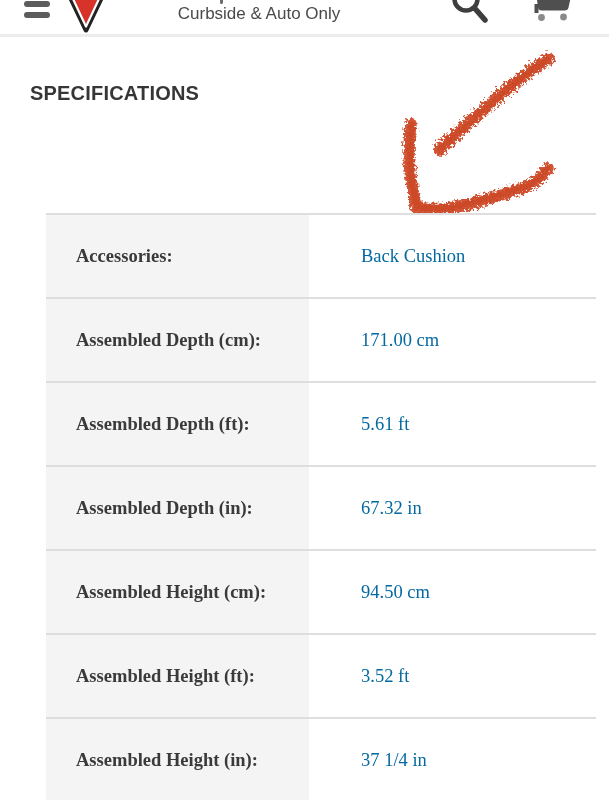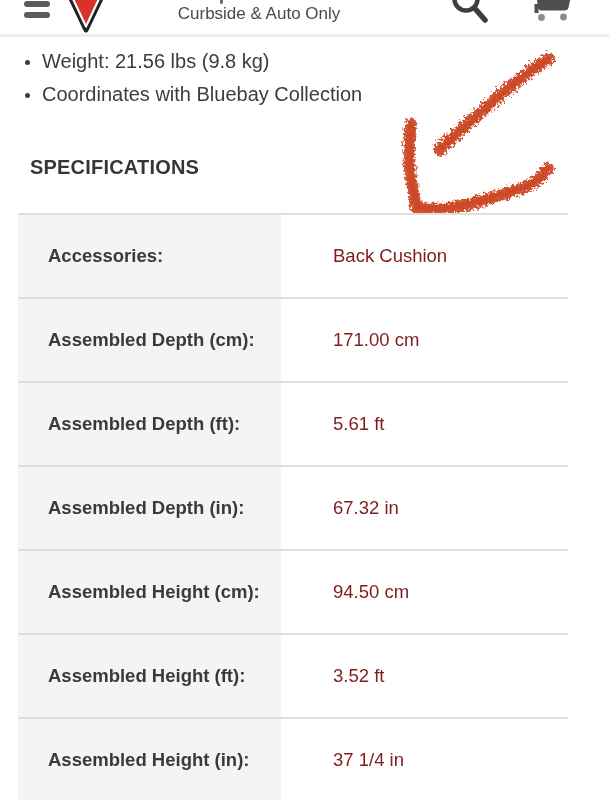--- a/index.html
+++ b/index.html
@@ -68,22 +68,23 @@
   
   .arrow-annotation {
     position: absolute; left: 393px; top: 44px;
     width: 172px; height: 176px;
     pointer-events: none;
   }
 
   
   .spec-table {
     position: absolute;
-    left: 18px; top: 213px;
+    left: 46px; top: 213px;
     width: 550px;
+    font-family: Liberation Serif, serif;
   }
   .spec-row {
     box-sizing: border-box;
     height: 84px;
     border-top: 2px solid #dedede;
     display: flex;
     align-items: stretch;
   }
   .spec-label-cell {
     box-sizing: border-box;
@@ -102,21 +103,21 @@
     box-sizing: border-box;
     flex: 1;
     display: flex;
     align-items: center;
     padding-left: 52px;
     background: #fff;
   }
   .spec-value {
     font-size: 18.5px;
     font-weight: 400;
-    color: #7f1d1d;
+    color: #0369a1;
   }
 </style>
 </head>
 <body>
 
 <div class="page">
 
   <div class="header">
 
     <div class="hamburger">
@@ -139,24 +140,20 @@
     </svg>
 
     <svg class="cart-svg" width="46" height="24" viewBox="0 0 46 24">
       <path d="M8,-8 L44,-8 L40.5,7.5 Q40,10.5 36.5,10.5 L13.5,10.5 Q10.5,10.5 10,7.5 Z" fill="#4f4f4f"></path>
       <rect x="6.5" y="4" width="4" height="9" fill="#4f4f4f"></rect>
       <circle cx="13.5" cy="17.5" r="3.4" fill="#8a8a8a"></circle>
       <circle cx="35.5" cy="17" r="3.4" fill="#8a8a8a"></circle>
     </svg>
   </div>
 
-  <ul class="bullets">
-    <li>Weight: 21.56 lbs (9.8 kg)</li>
-    <li>Coordinates with Bluebay Collection</li>
-  </ul>
 
   <h2 class="section-title">SPECIFICATIONS</h2>
 
   <svg class="arrow-annotation" viewBox="0 0 172 176">
     <defs>
       <filter id="crayon1" x="-20%" y="-20%" width="140%" height="140%">
         <feTurbulence type="fractalNoise" baseFrequency="0.38" numOctaves="3" seed="7" result="n"></feTurbulence>
         <feDisplacementMap in="SourceGraphic" in2="n" scale="9"></feDisplacementMap>
       </filter>
       <filter id="crayon2" x="-20%" y="-20%" width="140%" height="140%">

